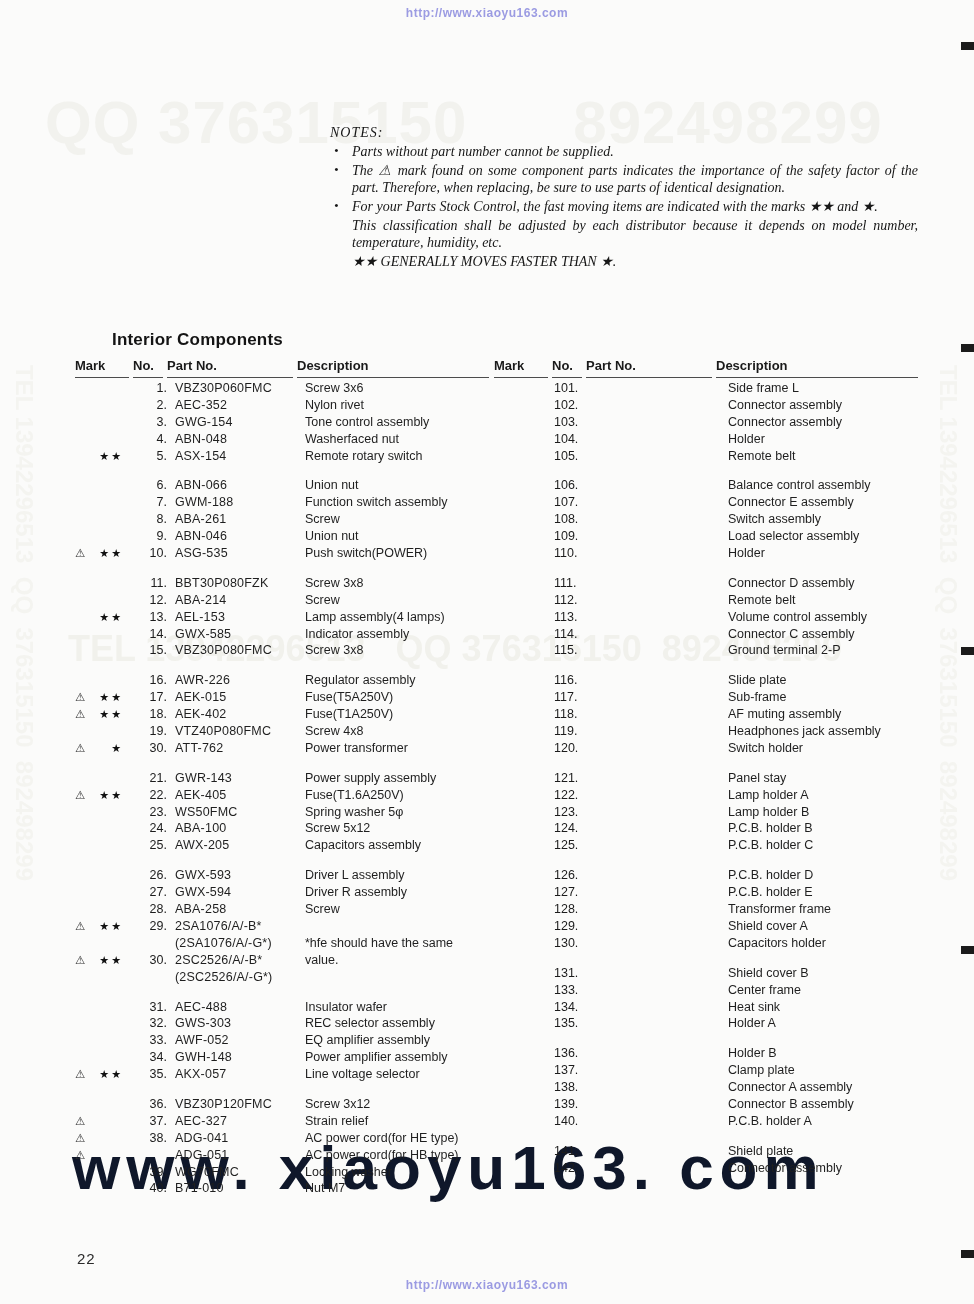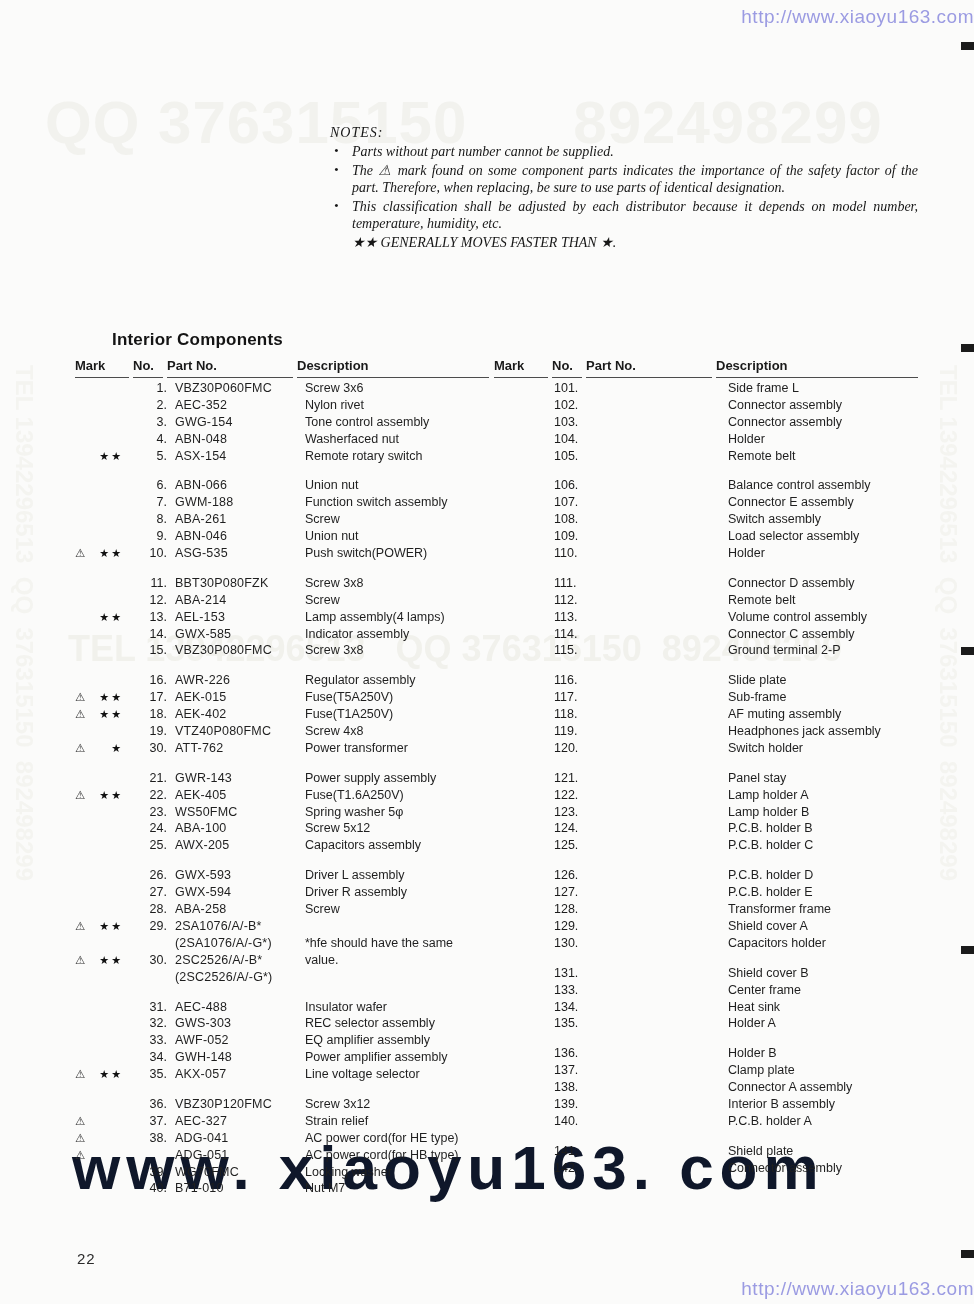--- a/index.html
+++ b/index.html
@@ -9,22 +9,22 @@
     font-family:"Liberation Sans",sans-serif;
   }
   
   .wm{position:absolute;color:#f2f2ee;font-weight:bold;white-space:pre;z-index:0;user-select:none;}
   .wm-top{left:45px;top:88px;font-size:60px;letter-spacing:1px;}
   .wm-middle{left:68px;top:628px;font-size:36px;color:#f1f1ec;}
   .wm-bottom{left:72px;top:1132px;font-size:62px;letter-spacing:6px;color:#0f172a;}
   .wm-vert{writing-mode:vertical-rl;font-size:24px;color:#f4f4f0;overflow:hidden;}
   .wm-vleft{left:10px;top:365px;height:600px;}
   .wm-vright{left:934px;top:365px;height:680px;}
-  .url-line{position:absolute;left:0;right:0;text-align:right;font-size:19px;
-    color:#9b9be2;z-index:2;letter-spacing:.5px;}
+  .url-line{position:absolute;left:0;right:0;text-align:center;font-size:12px;
+    color:#9b9be2;z-index:2;letter-spacing:.5px;font-weight:bold;}
   .url-top{top:6px;}
   .url-bottom{top:1278px;}
   
   .notes{position:absolute;left:330px;top:124px;width:588px;z-index:1;
     font-family:"Liberation Serif",serif;font-style:italic;font-size:14px;
     line-height:17px;color:#171717;text-align:justify;}
   .notes-title{letter-spacing:1px;}
   .note-item{position:relative;padding-left:22px;margin-top:2px;}
   .note-bullet{position:absolute;left:4px;top:-1px;font-size:13px;}
   .note-sub{margin-left:22px;margin-top:2px;}
@@ -72,20 +72,21 @@
   <div class="note-item">
     <span class="note-bullet">•</span>
     <span>Parts without part number cannot be supplied.</span>
   </div>
   <div class="note-item">
     <span class="note-bullet">•</span>
     <span>The ⚠ mark found on some component parts indicates the importance of the safety factor of the part. Therefore, when replacing, be sure to use parts of identical designation.</span>
   </div>
   <div class="note-item">
     <span class="note-bullet">•</span>
+    <span>For your Parts Stock Control, the fast moving items are indicated with the marks ★★ and ★.</span>
   </div>
   <div class="note-sub">This classification shall be adjusted by each distributor because it depends on model number, temperature, humidity, etc.</div>
   <div class="note-sub">★★  GENERALLY MOVES FASTER THAN ★.</div>
 </div>
 
 <div class="section-title">Interior Components</div>
 
 <div class="tables">
   <div class="tgroup tgroup-left">
     <div class="thead">
@@ -856,21 +857,21 @@
             <span class="c-part"></span>
             <span class="c-desc">Connector A assembly</span>
           </div>
           <div class="trow">
             <span class="c-mark">
               <span class="tri"></span>
               <span class="stars"></span>
             </span>
             <span class="c-no">139.</span>
             <span class="c-part"></span>
-            <span class="c-desc">Interior B assembly</span>
+            <span class="c-desc">Connector B assembly</span>
           </div>
           <div class="trow">
             <span class="c-mark">
               <span class="tri"></span>
               <span class="stars"></span>
             </span>
             <span class="c-no">140.</span>
             <span class="c-part"></span>
             <span class="c-desc">P.C.B. holder A</span>
           </div>

